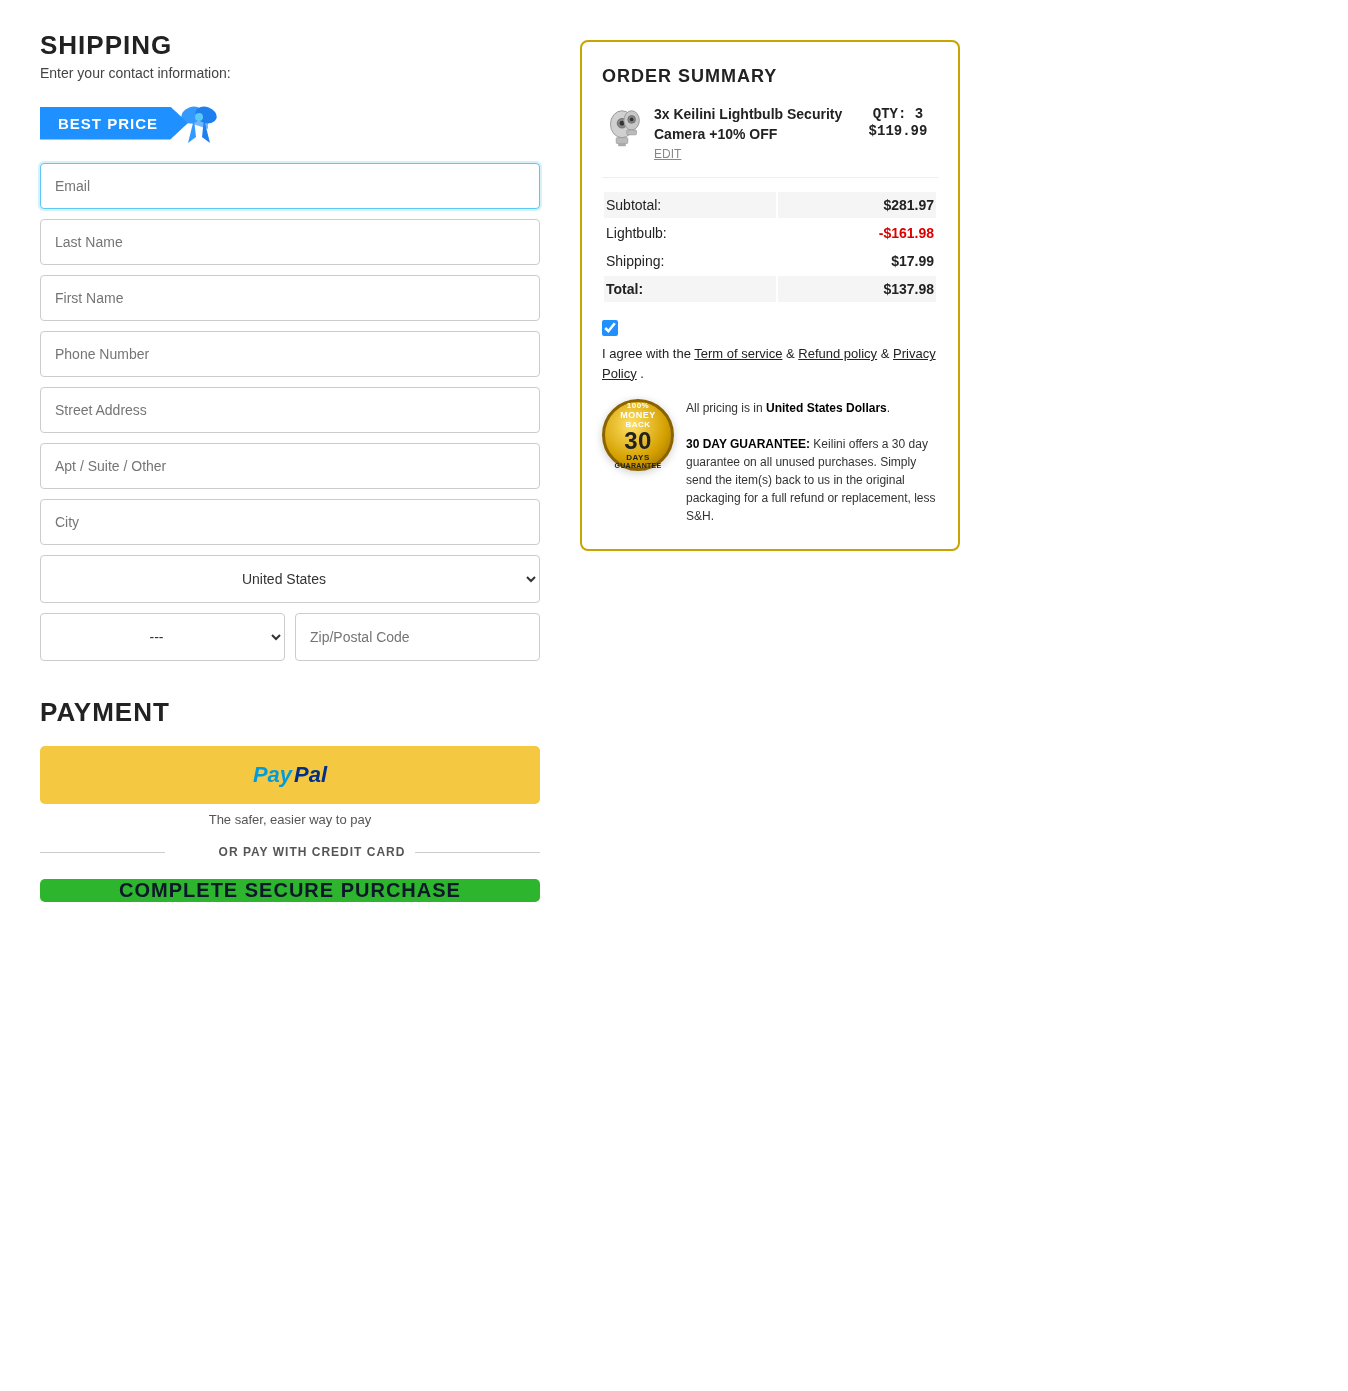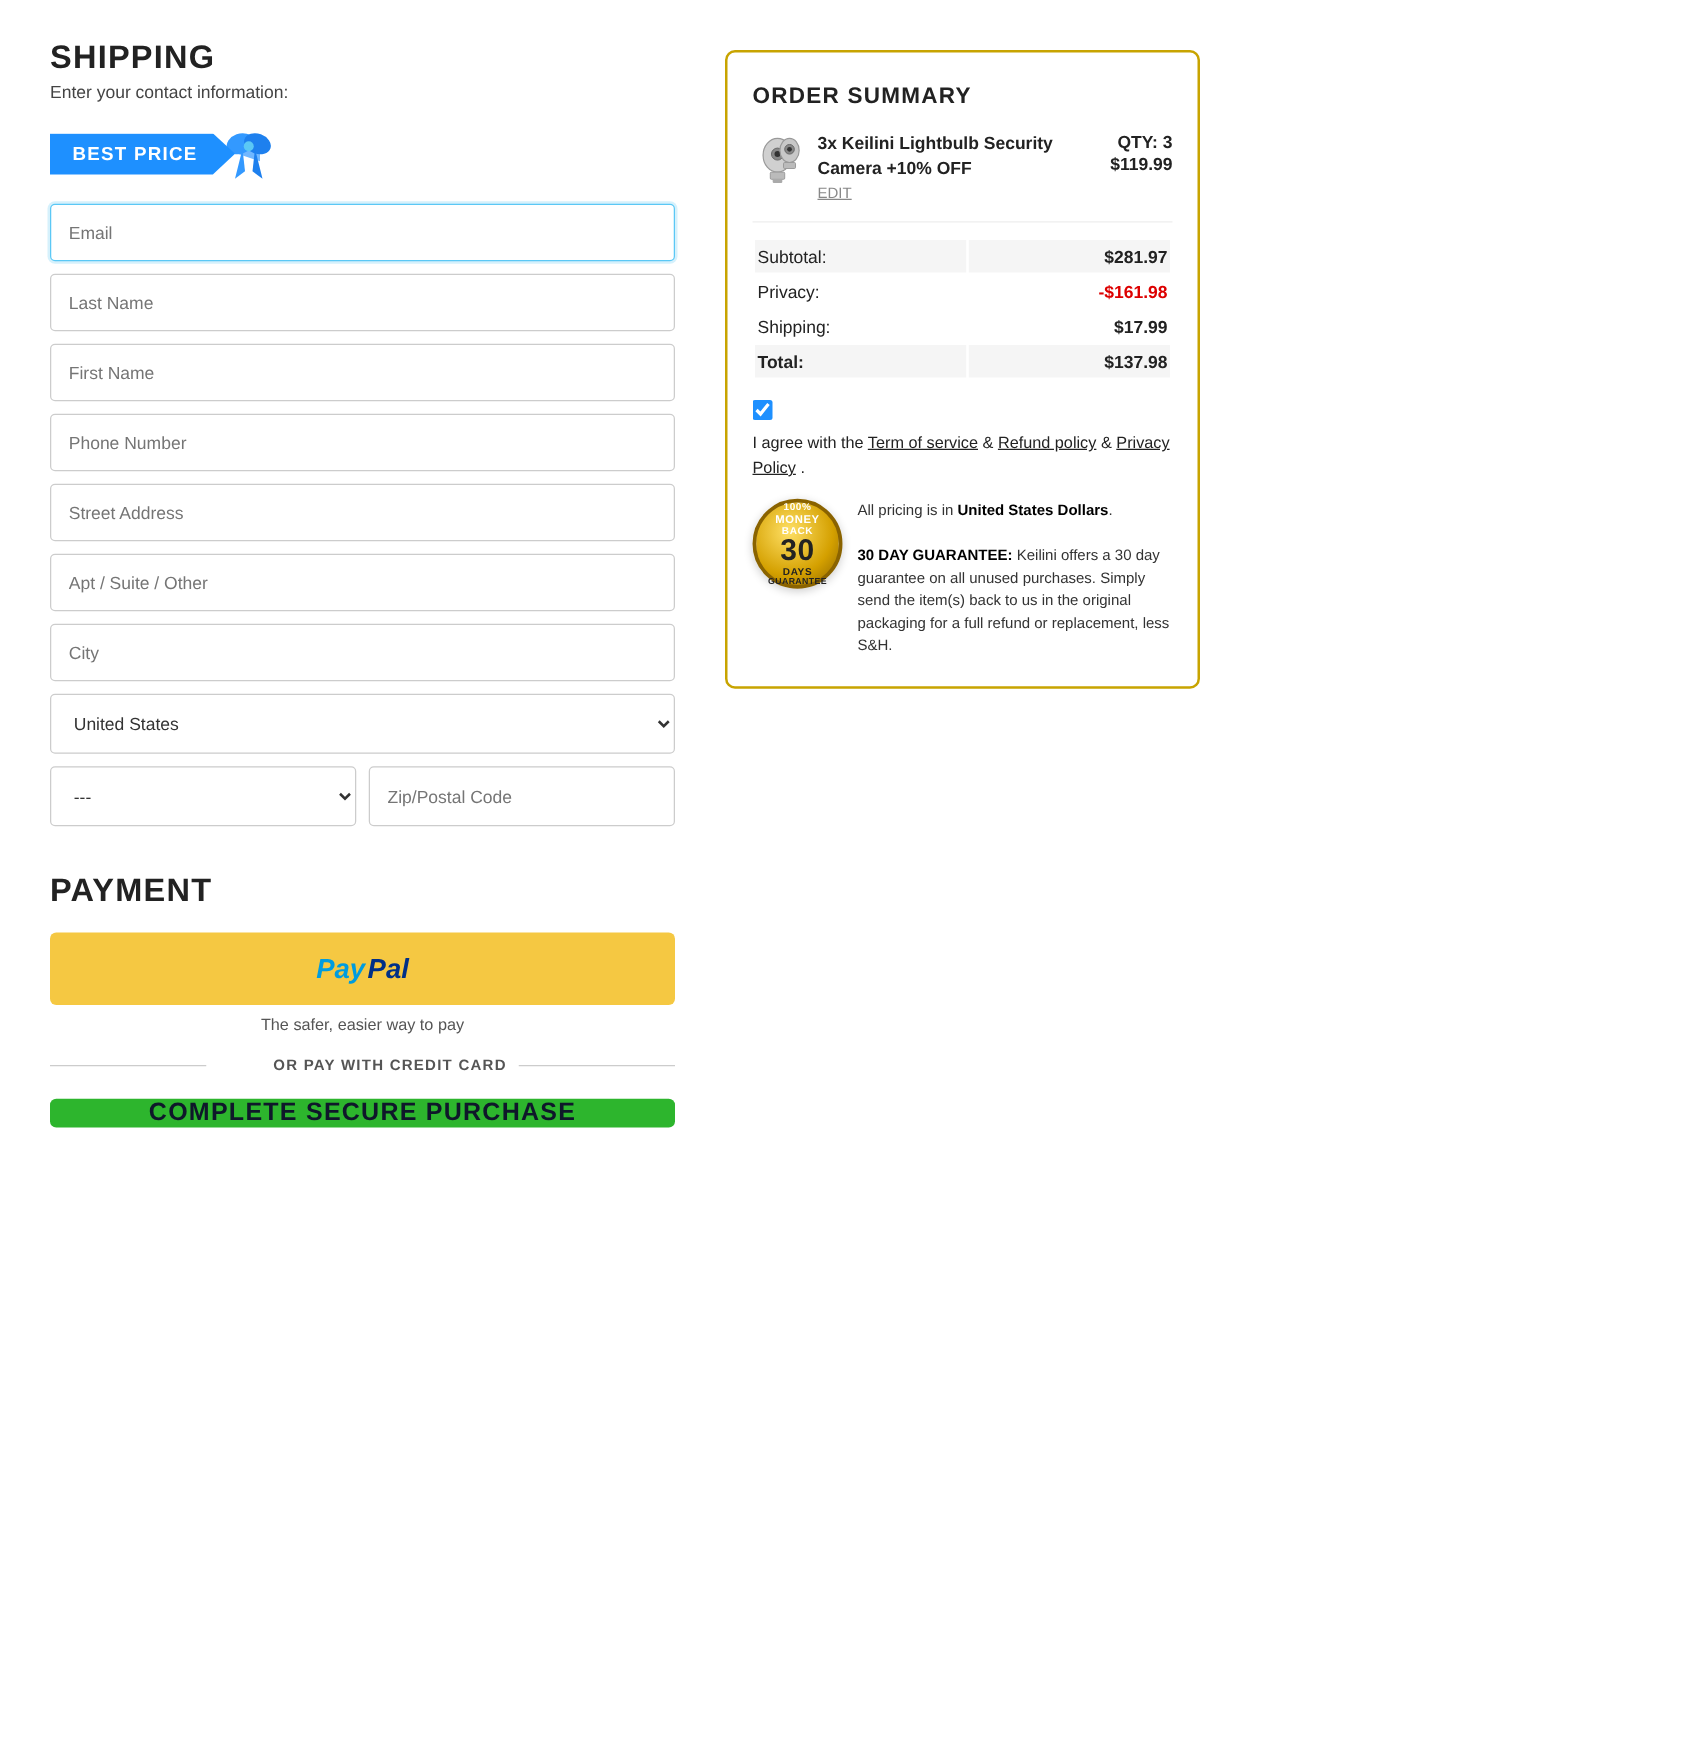--- a/index.html
+++ b/index.html
@@ -82,20 +82,21 @@
       display: flex;
       gap: 10px;
     }
     .row-two select, .row-two input {
       flex: 1;
     }
     select.form-input {
       color: #333;
       background: #fff;
       appearance: auto;
+      text-align: center;
     }
 
     
     .payment-section {
       margin-top: 36px;
     }
     .payment-title {
       font-size: 26px;
       font-weight: 900;
       letter-spacing: 1px;
@@ -194,22 +195,23 @@
     }
     .edit-link {
       font-size: 12px;
       color: #888;
       text-decoration: underline;
       cursor: pointer;
       display: block;
       margin-top: 3px;
     }
     .product-qty-price {
-      text-align: right;
+      text-align: center;
       min-width: 80px;
+      font-family: Liberation Mono, monospace;
     }
     .product-qty {
       font-size: 14px;
       font-weight: 700;
     }
     .product-price {
       font-size: 14px;
       font-weight: 700;
       display: block;
     }
@@ -417,21 +419,21 @@
         </div>
       </div>
 
       <table class="totals-table">
         <tbody>
           <tr class="subtotal-bg">
             <td>Subtotal:</td>
             <td>$281.97</td>
           </tr>
           <tr>
-            <td>Privacy:</td>
+            <td>Lightbulb:</td>
             <td class="discount-val">-$161.98</td>
           </tr>
           <tr>
             <td>Shipping:</td>
             <td>$17.99</td>
           </tr>
           <tr class="total-row subtotal-bg">
             <td>Total:</td>
             <td>$137.98</td>
           </tr>

